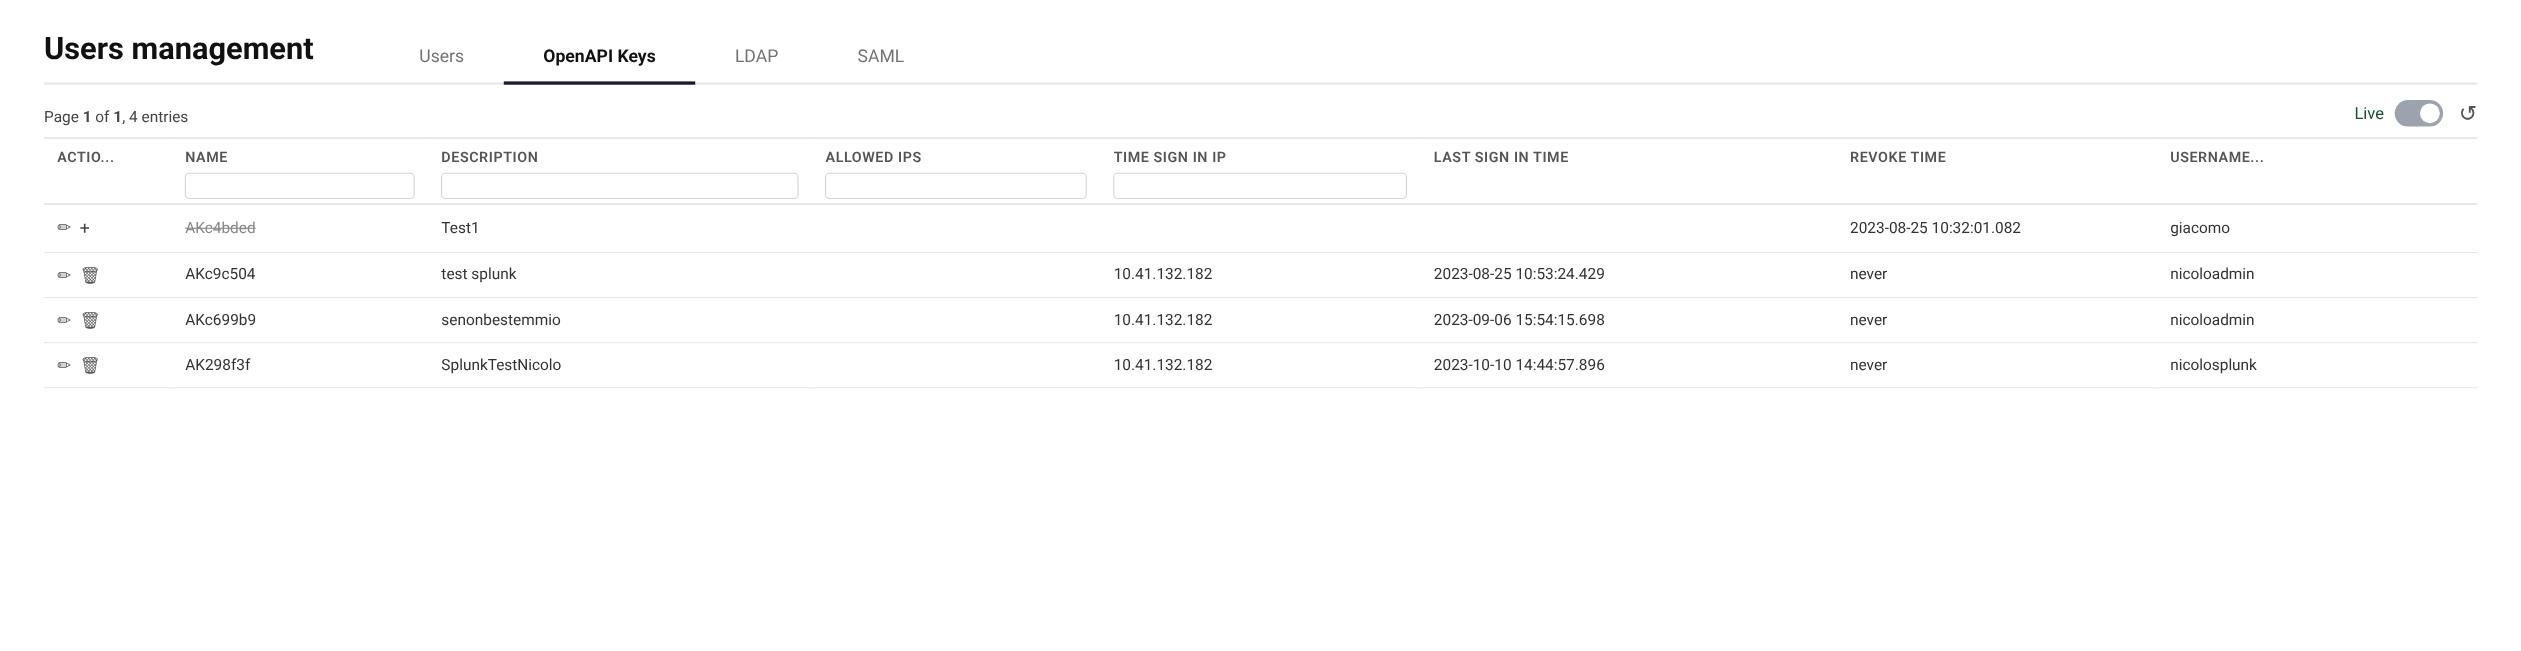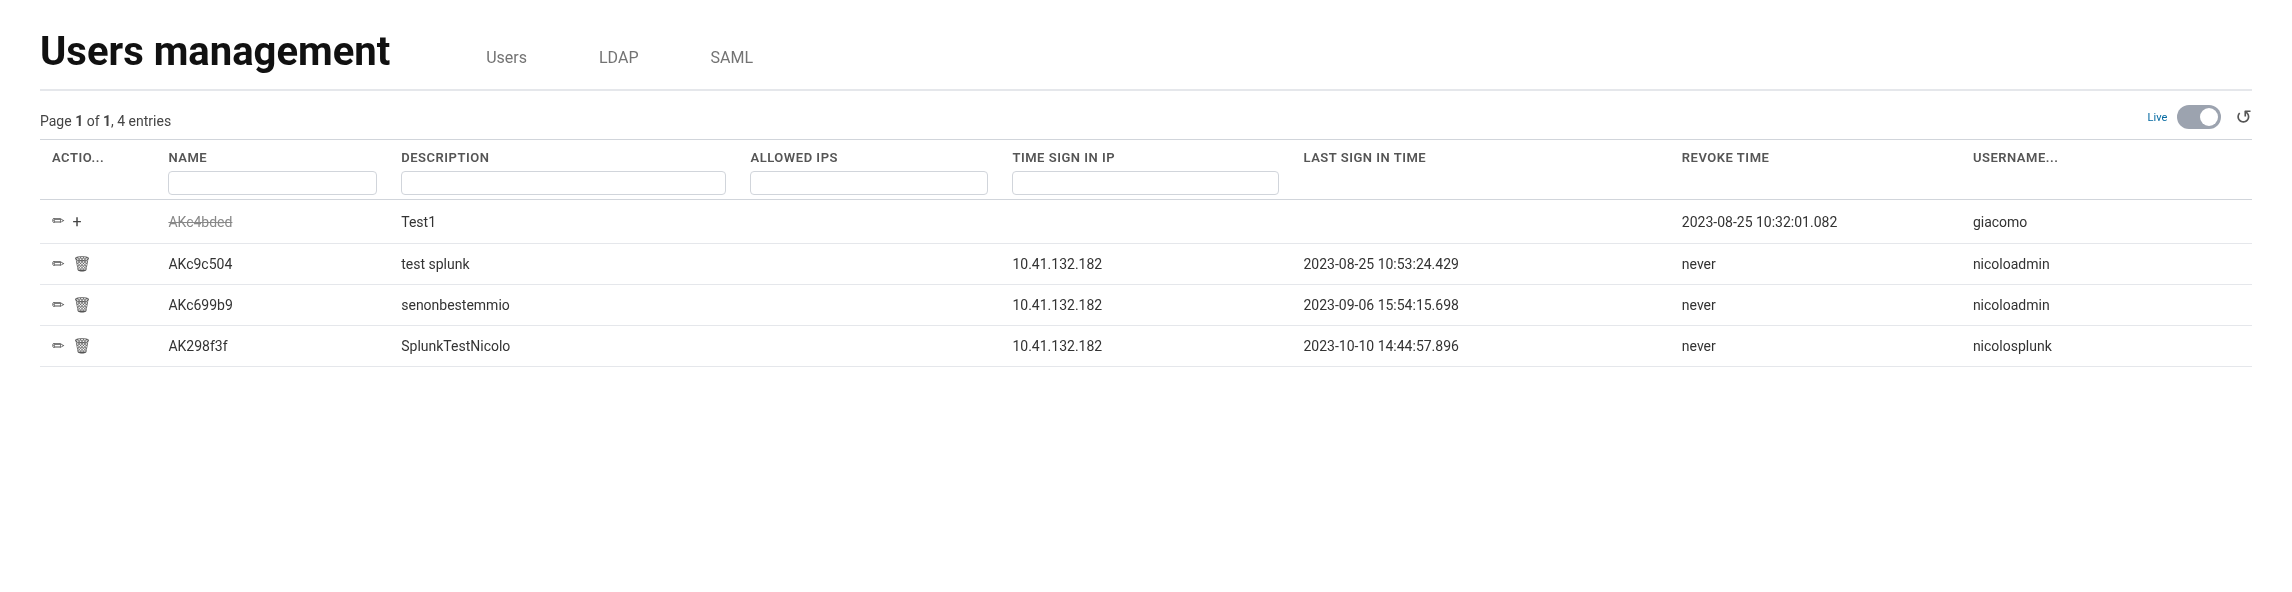--- a/index.html
+++ b/index.html
@@ -16,21 +16,21 @@
       padding: 28px 40px 0 40px;
     }
     .header-row {
       display: flex;
       align-items: center;
       gap: 0;
       border-bottom: 2px solid #e5e7eb;
       padding-bottom: 0;
     }
     .page-title {
-      font-size: 40px;
+      font-size: 28px;
       font-weight: 700;
       color: #111;
       white-space: nowrap;
       margin-right: 60px;
       padding-bottom: 14px;
       text-align: right;
     }
     .tabs {
       display: flex;
       align-items: flex-end;
@@ -65,22 +65,22 @@
     }
     .page-info strong {
       font-weight: 700;
     }
     .live-section {
       display: flex;
       align-items: center;
       gap: 10px;
     }
     .live-label {
-      font-size: 11px;
-      color: #0369a1;
+      font-size: 15px;
+      color: #14532d;
     }
     .toggle {
       width: 44px;
       height: 24px;
       background: #9ca3af;
       border-radius: 12px;
       position: relative;
       cursor: pointer;
     }
     .toggle-knob {
@@ -169,20 +169,21 @@
   </style>
 </head>
 <body>
 
 <div class="page-wrapper">
 
   <div class="header-row">
     <div class="page-title">Users management</div>
     <nav class="tabs">
       <div class="tab">Users</div>
+      <div class="tab active">OpenAPI Keys</div>
       <div class="tab">LDAP</div>
       <div class="tab">SAML</div>
     </nav>
   </div>
 
   <div class="subheader">
     <div class="page-info">
       <span>Page </span><strong>1</strong><span> of </span><strong>1</strong><span>, 4 entries</span>
     </div>
     <div class="live-section">

